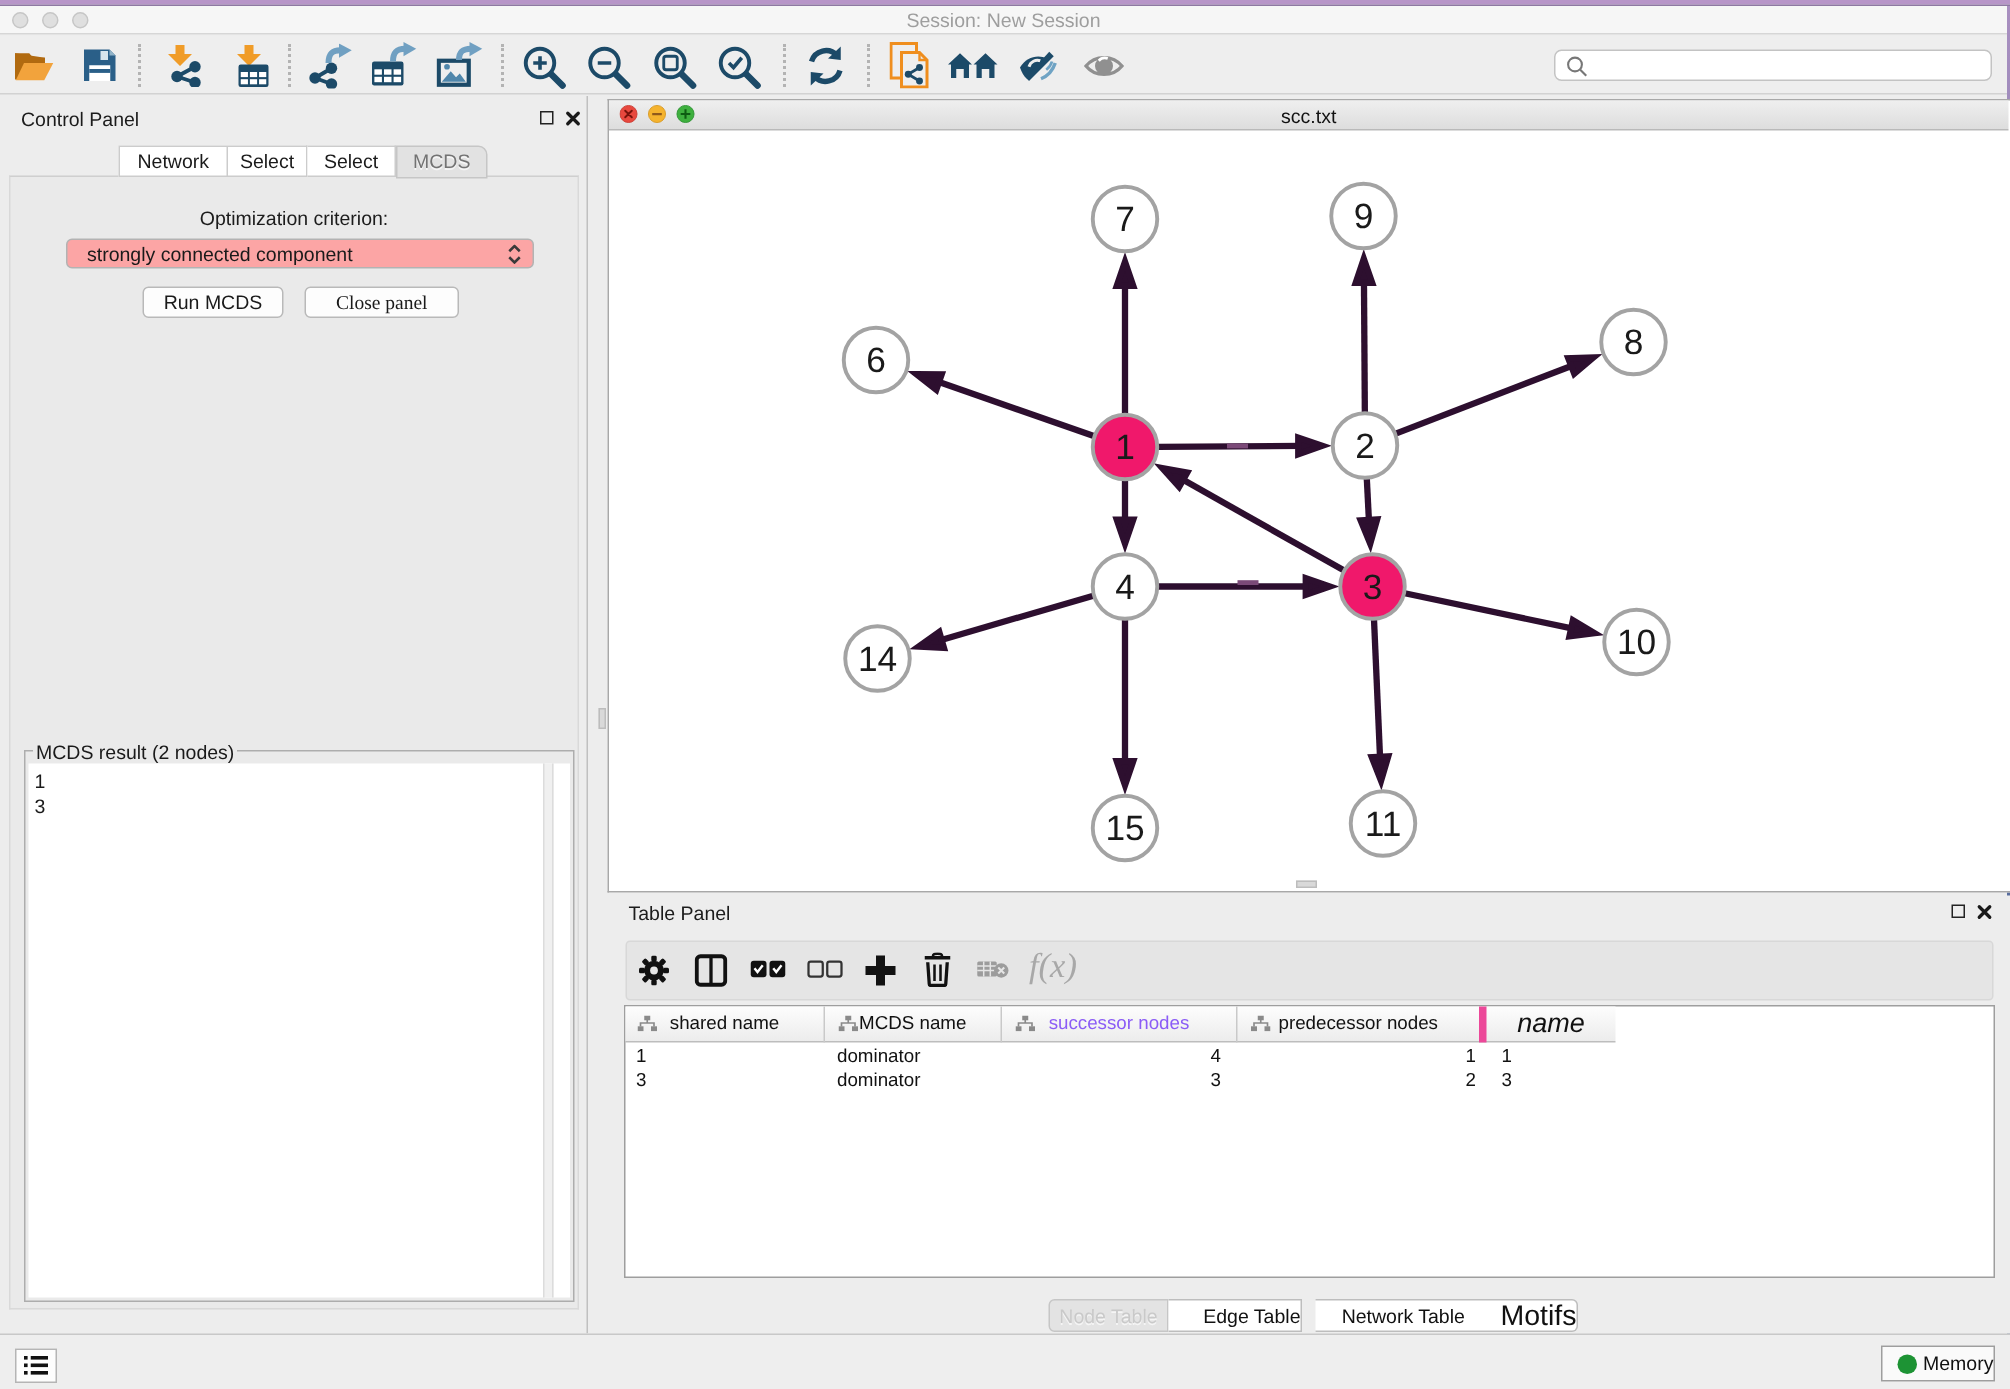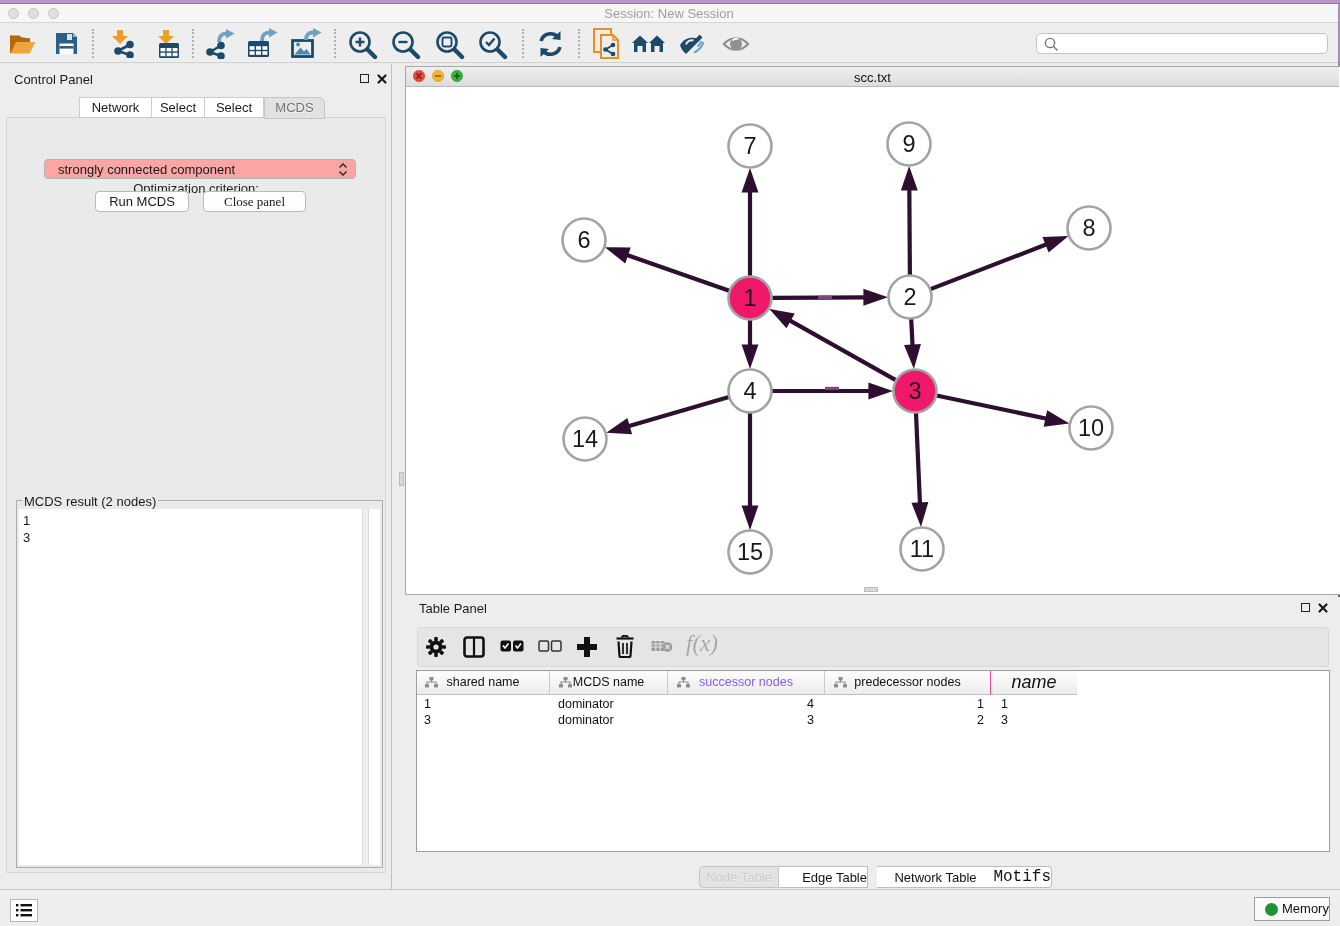--- a/index.html
+++ b/index.html
@@ -174,21 +174,21 @@
 
 <div class="abs" style="left:6px;top:117px;width:380px;height:756px;background:#eaeaea;border:1px solid #d9d9d9;border-top:1px solid #cfcfcf;"></div>
 
 <div class="abs" style="left:79px;top:97px;width:246px;height:21px;">
   <div class="abs" style="left:0;top:0;width:73px;height:21px;background:#fff;border:1px solid #ccc;text-align:center;font-size:13px;color:#1a1a1a;line-height:20px;">Network</div>
   <div class="abs" style="left:73px;top:0;width:53px;height:21px;background:#fff;border:1px solid #ccc;border-left:none;text-align:center;font-size:13px;color:#1a1a1a;line-height:20px;">Select</div>
   <div class="abs" style="left:126px;top:0;width:59px;height:21px;background:#fff;border:1px solid #ccc;border-left:none;text-align:center;font-size:13px;color:#1a1a1a;line-height:20px;">Select</div>
   <div class="abs" style="left:185px;top:0;width:61px;height:22px;background:#e2e2e2;border:1px solid #c6c6c6;border-radius:0 6px 0 0;text-align:center;font-size:13px;color:#737373;line-height:20px;text-shadow:0 1px 0 #f5f5f5;">MCDS</div>
 </div>
 
-<div class="abs" style="left:6px;top:131px;width:380px;text-align:center;font-size:13px;color:#1c1c1c;margin-top:43px;">
+<div class="abs" style="left:6px;top:131px;width:380px;text-align:center;font-size:13px;color:#1c1c1c;">
   <div style="margin-top:7px;">Optimization criterion:</div>
 </div>
 
 <div class="abs" style="left:44px;top:159px;width:312px;height:20px;background:#fca5a5;border:1px solid #b3b3b3;border-radius:4px;font-size:13px;color:#1a1a1a;line-height:19px;padding-left:13px;">strongly connected component
   <svg class="abs" style="right:7px;top:3px;" width="10" height="13" viewBox="0 0 10 13">
       <path d="M1.5 4.5 L5 1 L8.5 4.5 M1.5 8.5 L5 12 L8.5 8.5" stroke="#3a3a3a" stroke-width="1.7" fill="none"></path>
     </svg>
 </div>
 
 <div class="abs" style="left:95px;top:191px;width:94px;height:21px;background:#fdfdfd;border:1px solid #b9b9b9;border-radius:4px;text-align:center;font-size:13px;color:#1a1a1a;line-height:19px;">Run MCDS</div>
@@ -343,21 +343,21 @@
   </svg>
 
   <div class="abs" style="left:281px;top:34px;font-family:'Liberation Serif',serif;font-style:italic;font-size:23px;color:#a8a8a8;">f(x)</div>
 
   <div class="abs" style="left:11px;top:73px;width:914px;height:182px;background:#fff;border:1px solid #9e9e9e;"></div>
   <div class="abs" style="left:12px;top:74px;width:660px;height:24px;background:linear-gradient(#fdfdfd,#ececec);border-bottom:1px solid #bdbdbd;"></div>
 
   <div class="abs" style="left:12px;top:74px;width:133px;height:24px;border-right:1px solid #c9c9c9;font-size:12.5px;color:#111;text-align:center;line-height:23px;">shared name</div>
   <div class="abs" style="left:145px;top:74px;width:118px;height:24px;border-right:1px solid #c9c9c9;font-size:12.5px;color:#111;text-align:center;line-height:23px;">MCDS name</div>
   <div class="abs" style="left:263px;top:74px;width:157px;height:24px;border-right:1px solid #c9c9c9;font-size:12.5px;color:#8b5cf6;text-align:center;line-height:23px;">successor nodes</div>
-  <div class="abs" style="left:420px;top:74px;width:166px;height:24px;border-right:1px solid #ec4899;font-size:12.5px;color:#111;text-align:center;line-height:23px;">predecessor nodes</div>
+  <div class="abs" style="left:420px;top:74px;width:166px;height:24px;border-right:5px solid #ec4899;font-size:12.5px;color:#111;text-align:center;line-height:23px;">predecessor nodes</div>
   <div class="abs" style="left:586px;top:74px;width:86px;height:24px;font-size:18px;color:#111;text-align:center;line-height:23px;font-style:italic;">name</div>
 
   <svg class="abs" style="left:20px;top:80px;" width="13" height="11" viewBox="0 0 13 11">
       <g fill="#8a8a8a">
         <rect x="4.5" y="0" width="4" height="3.2"></rect>
         <rect x="0" y="7.2" width="4" height="3.2"></rect>
         <rect x="9" y="7.2" width="4" height="3.2"></rect>
       </g>
       <path d="M6.5 3 V5 M2 7.4 V5 H11 V7.4" stroke="#8a8a8a" stroke-width="1.1" fill="none"></path>
     </svg>
@@ -394,21 +394,21 @@
   <div class="abs" style="left:19px;top:116px;font-size:12.5px;color:#111;">3</div>
   <div class="abs" style="left:153px;top:116px;font-size:12.5px;color:#111;">dominator</div>
   <div class="abs" style="left:263px;top:116px;width:146px;text-align:right;font-size:12.5px;color:#111;">3</div>
   <div class="abs" style="left:420px;top:116px;width:159px;text-align:right;font-size:12.5px;color:#111;">2</div>
   <div class="abs" style="left:596px;top:116px;font-size:12.5px;color:#111;">3</div>
 
   <div class="abs" style="left:294px;top:269px;height:22px;">
     <div class="abs" style="left:0;top:0;width:80px;height:22px;background:#e3e3e3;border:1px solid #c6c6c6;border-radius:4px 0 0 4px;text-align:center;font-size:13px;color:#c9c9c9;line-height:21px;text-shadow:0 1px 0 #f5f5f5;">Node Table</div>
     <div class="abs" style="left:80px;top:0;width:89px;height:22px;background:#fff;border:1px solid #bdbdbd;border-left:none;text-align:right;font-size:13px;color:#111;line-height:21px;">Edge Table</div>
     <div class="abs" style="left:178px;top:0;width:118px;height:22px;background:#fff;border:1px solid #bdbdbd;border-left:none;text-align:center;font-size:13px;color:#111;line-height:21px;">Network Table</div>
-    <div class="abs" style="left:287px;top:0;width:66px;height:22px;background:#fff;border:1px solid #bdbdbd;border-left:none;border-radius:0 4px 4px 0;text-align:right;font-size:16px;color:#111;line-height:21px;font-family:Liberation Mono, monospace;">Motifs</div>
+    <div class="abs" style="left:287px;top:0;width:66px;height:22px;background:#fff;border:1px solid #bdbdbd;border-left:none;border-radius:0 4px 4px 0;text-align:right;font-size:19px;color:#111;line-height:21px;">Motifs</div>
   </div>
 </div>
 
 <div class="abs" style="left:0;top:889px;width:1340px;height:37px;background:#eeeeee;border-top:1px solid #c8c8c8;"></div>
 <div class="abs" style="left:10px;top:899px;width:28px;height:23px;background:#fdfdfd;border:1px solid #b5b5b5;">
   <svg style="margin:4px 0 0 5px;" width="16" height="13" viewBox="0 0 16 13">
     <g fill="#111">
         <rect x="0" y="0" width="2.4" height="2.4"></rect>
         <rect x="0" y="5" width="2.4" height="2.4"></rect>
         <rect x="0" y="10" width="2.4" height="2.4"></rect>

